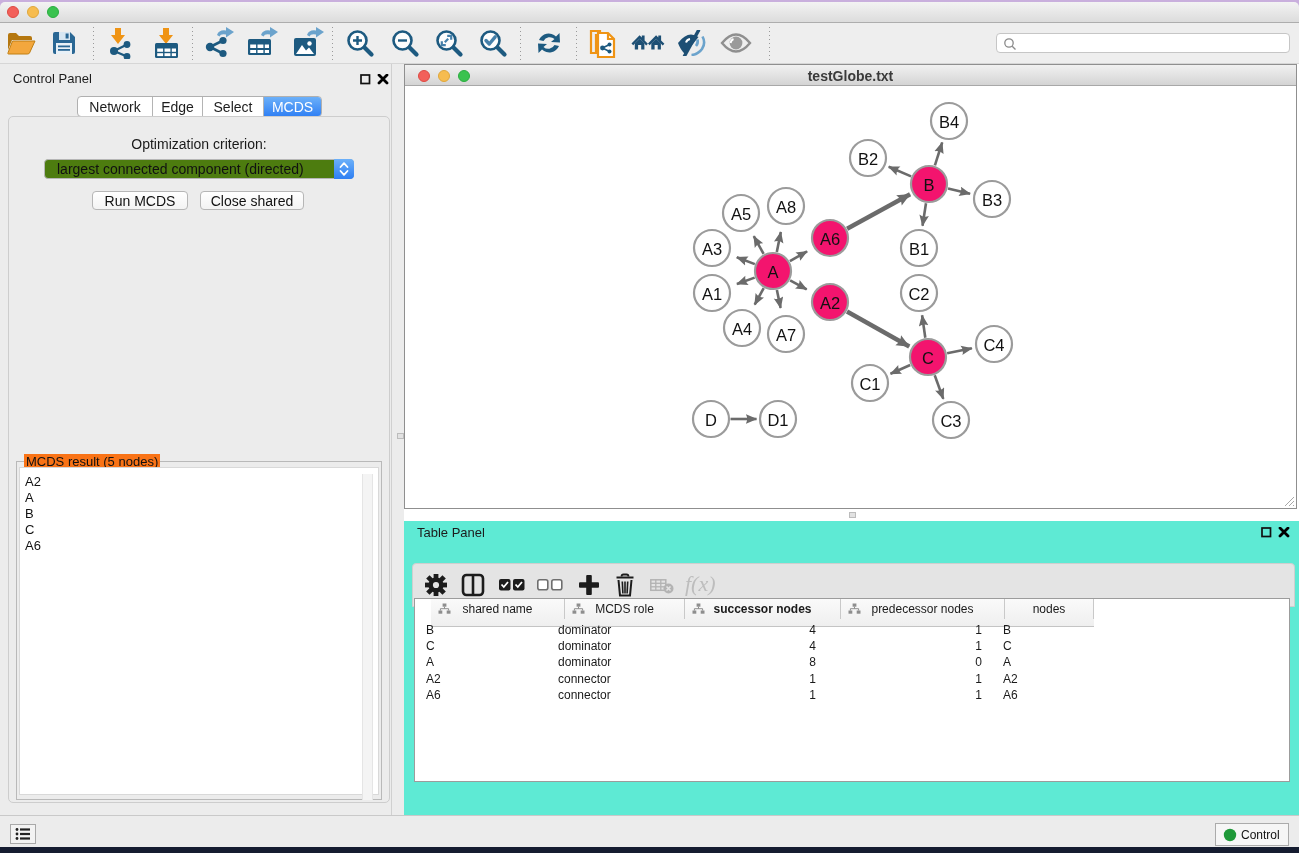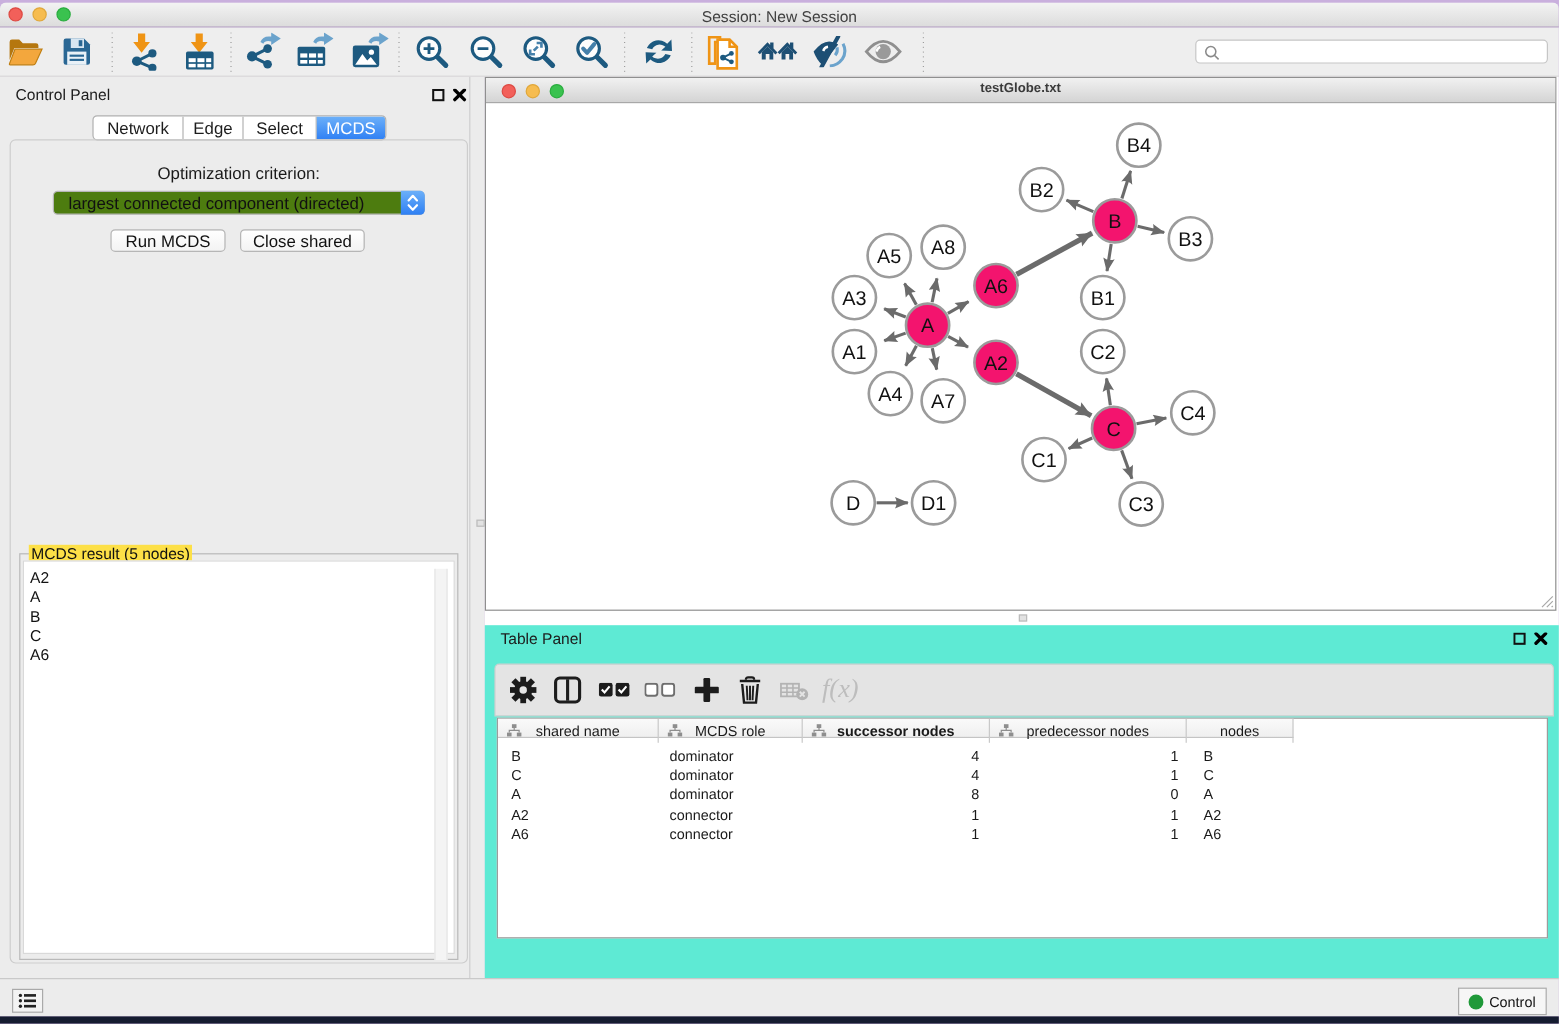--- a/index.html
+++ b/index.html
@@ -37,41 +37,41 @@
  border:1px solid #b6b6b6;border-radius:4px;font-size:14px;color:#111;line-height:18px;
  padding-left:12px;}
 #dd-step{position:absolute;right:-1px;top:-1px;width:20px;height:20px;border-radius:0 4px 4px 0;
  background:linear-gradient(#6cb0f9,#2e7ff3);}
 .btn{position:absolute;height:19px;background:linear-gradient(#ffffff,#f3f3f3);
  border:1px solid #b6b6b6;border-radius:4px;font-size:14px;color:#111;text-align:center;
  padding-top:1px;}
 
 #fieldset{position:absolute;left:16px;top:461px;width:366px;height:339px;
  border:1px solid #b9b9b9;}
-#fs-legend{position:absolute;left:7px;top:-8px;background:#fde047;font-size:13px;color:#111;
+#fs-legend{position:absolute;left:7px;top:-8px;background:#f97316;font-size:13px;color:#111;
  padding:0 2px;}
 #fs-list{position:absolute;left:2px;top:5px;width:360px;height:328px;background:#fff;
  border:1px solid #d9d9d9;font-size:13px;color:#111;line-height:16px;padding:6px 0 0 5px;}
 #fs-scroll{position:absolute;right:5px;top:6px;width:11px;height:326px;background:#f4f4f4;
  border-left:1px solid #e5e5e5;border-right:1px solid #e5e5e5;}
 
 #netwin{position:absolute;left:404px;top:64px;width:893px;height:445px;background:#fff;
  border:1px solid #8f8f8f;}
 #netbar{position:absolute;left:0;top:0;width:891px;height:21px;
  background:linear-gradient(#f1f1f1,#d4d4d4);border-bottom:1px solid #a8a8a8;}
 #netbar .tl{position:absolute;top:5px;width:12px;height:12px;border-radius:50%;}
-#nettitle{position:absolute;left:0;right:0;top:3px;text-align:center;font-size:11px;color:#3a3a3a;font-weight:bold;}
+#nettitle{position:absolute;left:0;right:0;top:3px;text-align:center;font-size:14px;color:#3a3a3a;font-weight:bold;}
 
 #tablepanel{position:absolute;left:404px;top:521px;width:895px;height:294px;background:#5eead4;}
 #tp-title{position:absolute;left:13px;top:4px;font-size:13px;color:#1c1c1c;}
-#tp-toolbar{position:absolute;left:8px;top:32px;width:883px;height:44px;background:#e4e4e4;
+#tp-toolbar{position:absolute;left:8px;top:42px;width:883px;height:44px;background:#e4e4e4;
  border:1px solid #cfcfcf;border-radius:4px 4px 0 0;}
 #tp-table{position:absolute;left:10px;top:77px;width:876px;height:184px;background:#fff;
  border:1px solid #9c9c9c;}
-#tp-header{position:absolute;left:0;top:0;height:16px;background:linear-gradient(#fafafa,#efefef);
+#tp-header{position:absolute;left:16px;top:0;height:28px;background:linear-gradient(#fafafa,#efefef);
  border-bottom:1px solid #c4c4c4;}
 .th{position:absolute;top:0;height:20px;border-right:1px solid #c9c9c9;font-size:12px;color:#1a1a1a;
  text-align:center;padding-top:3px;}
 .td{position:absolute;font-size:12px;color:#1a1a1a;height:16px;}
 
 #statusbar{position:absolute;left:0;top:815px;width:1299px;height:32px;background:#ececec;
  border-top:1px solid #c9c9c9;}
 #darkstrip{position:absolute;left:0;top:847px;width:1299px;height:6px;background:#151c30;}
 #memory{position:absolute;right:10px;top:7px;width:74px;height:23px;background:#f6f6f6;
  border:1px solid #ababab;font-size:12px;color:#111;}
@@ -81,21 +81,20 @@
 .nl{font-family:"Liberation Sans",sans-serif;font-size:16.5px;fill:#111;
  text-anchor:middle;dominant-baseline:central;}
 </style>
 </head>
 <body>
 
 <div id="titlebar">
   <div class="tl" style="left:7px;background:#f2605a;border:0.5px solid #dd4a43;"></div>
   <div class="tl" style="left:27px;background:#f6bc4f;border:0.5px solid #e0a73a;"></div>
   <div class="tl" style="left:47px;background:#3ac24f;border:0.5px solid #2aad3f;"></div>
-  <div id="ttext">Session: New Session</div>
 </div>
 
 <div id="toolbar">
   <div class="sep" style="left:93px;"></div>
   <div class="sep" style="left:192px;"></div>
   <div class="sep" style="left:332px;"></div>
   <div class="sep" style="left:520px;"></div>
   <div class="sep" style="left:576px;"></div>
   <div class="sep" style="left:769px;"></div>
 

